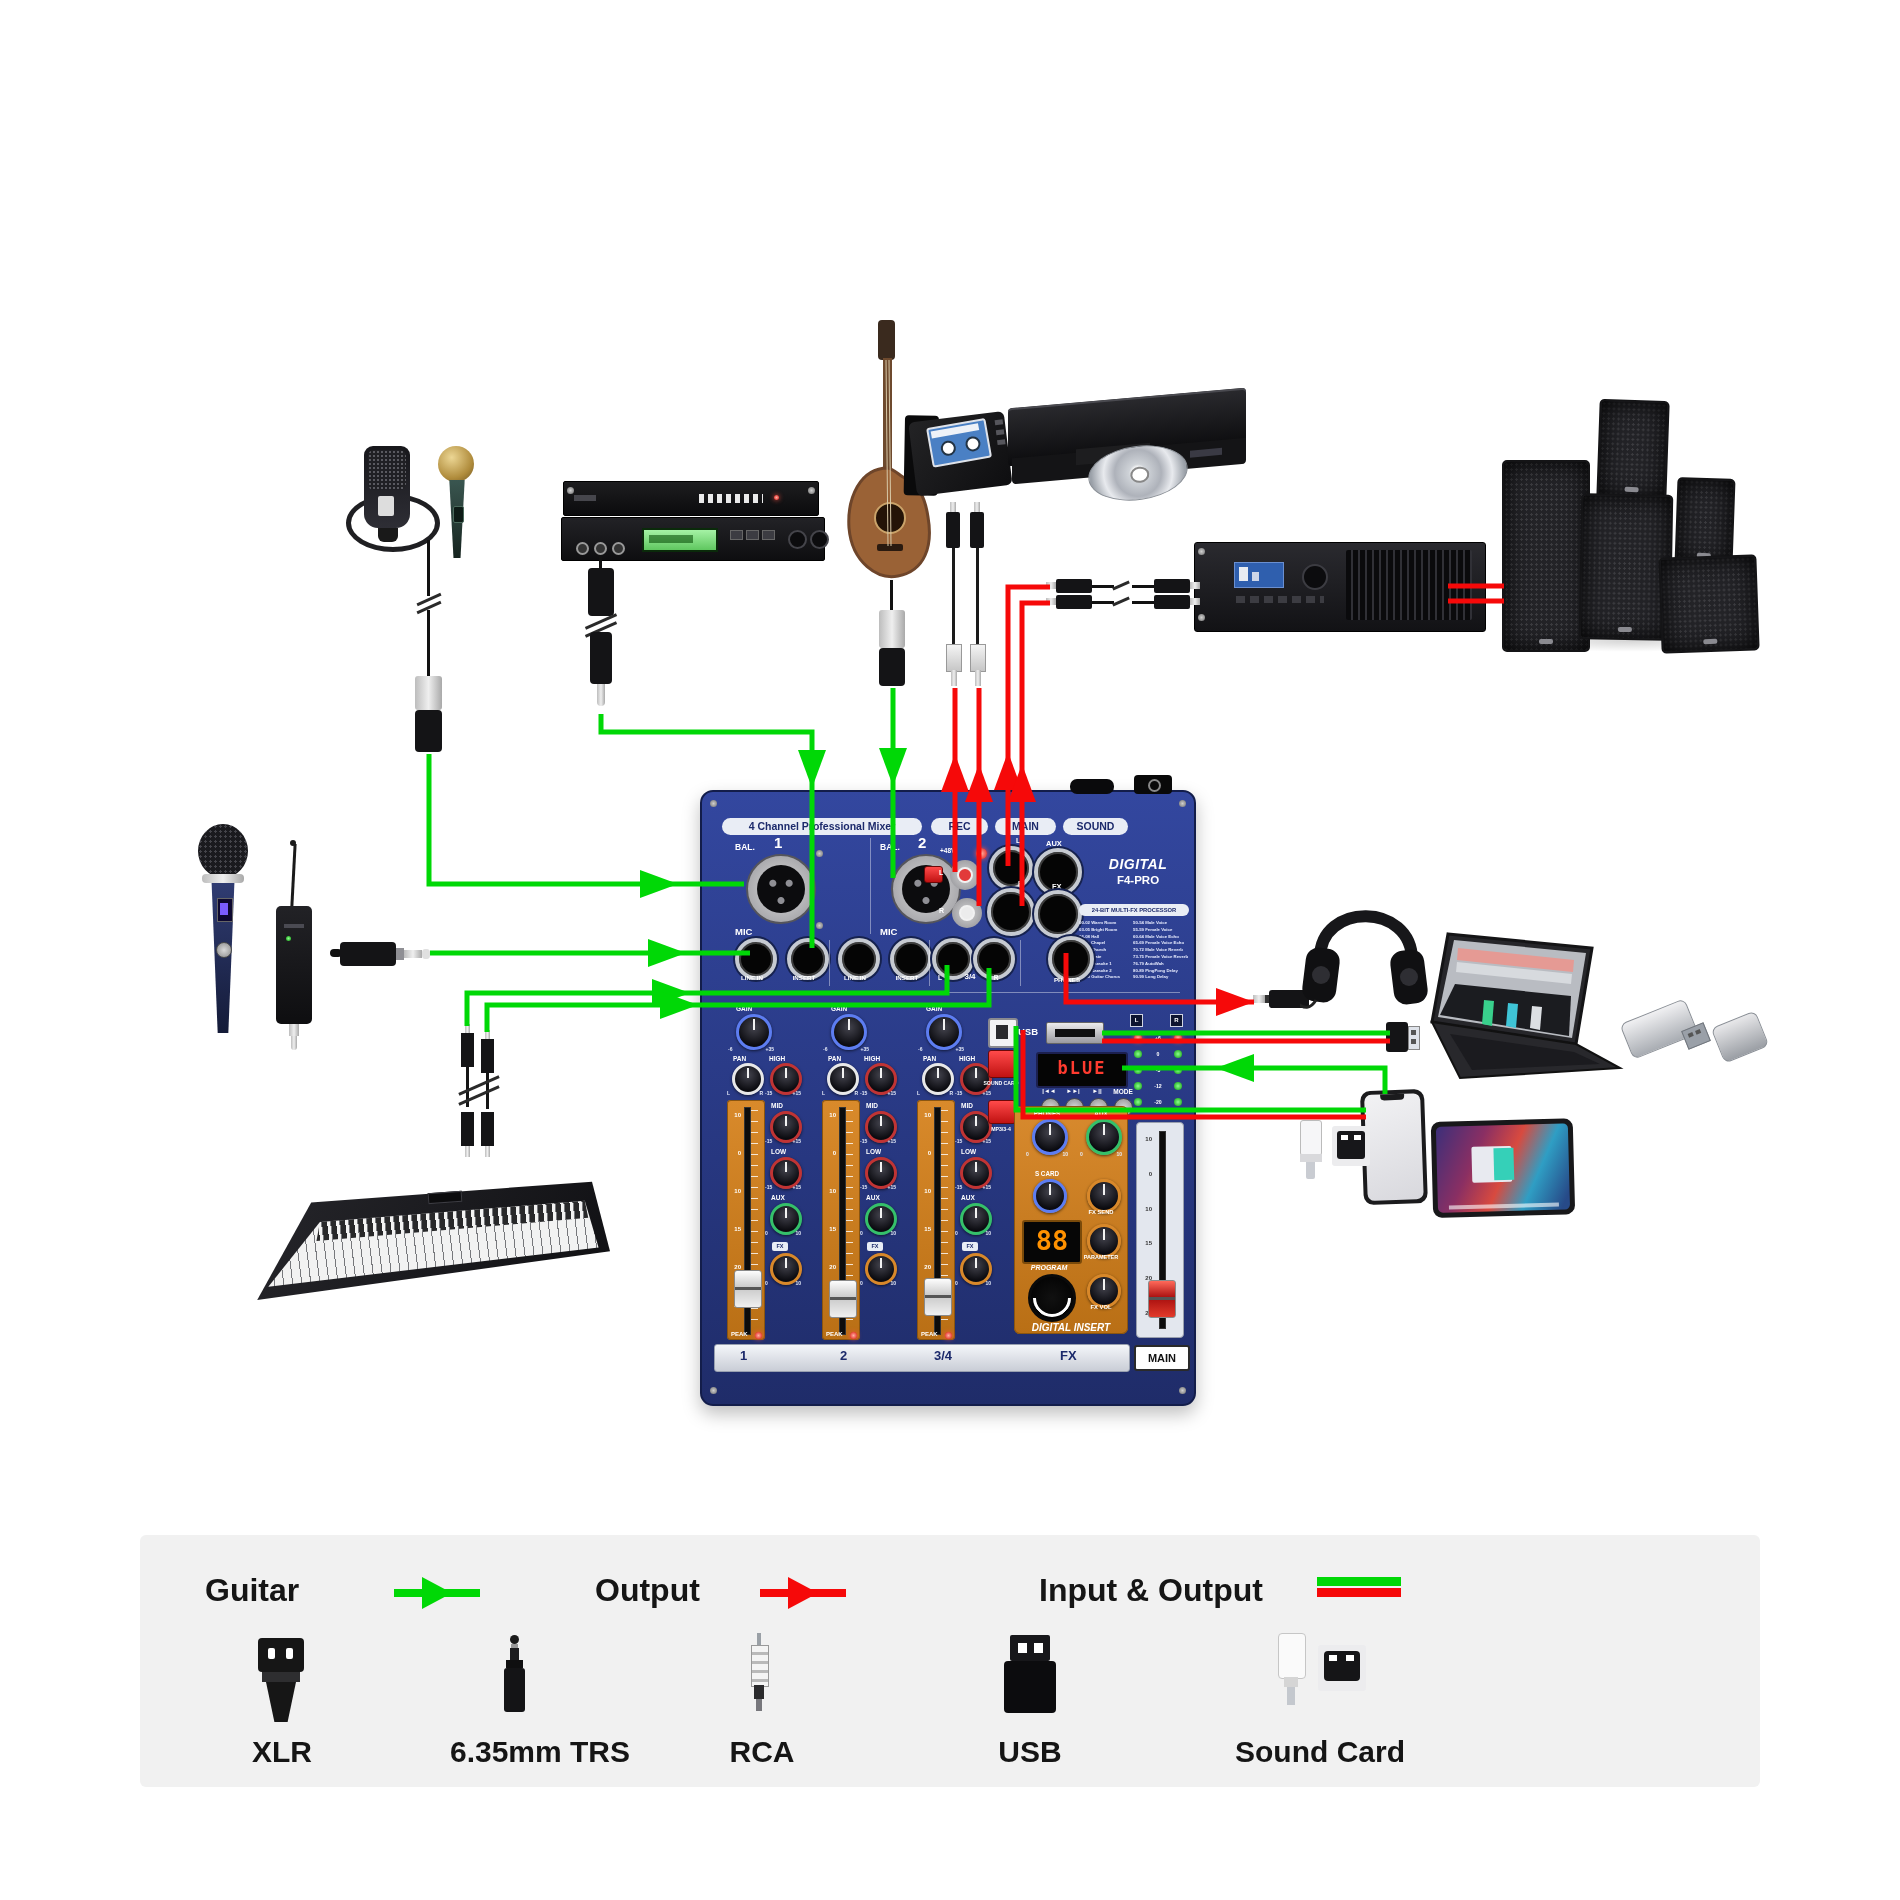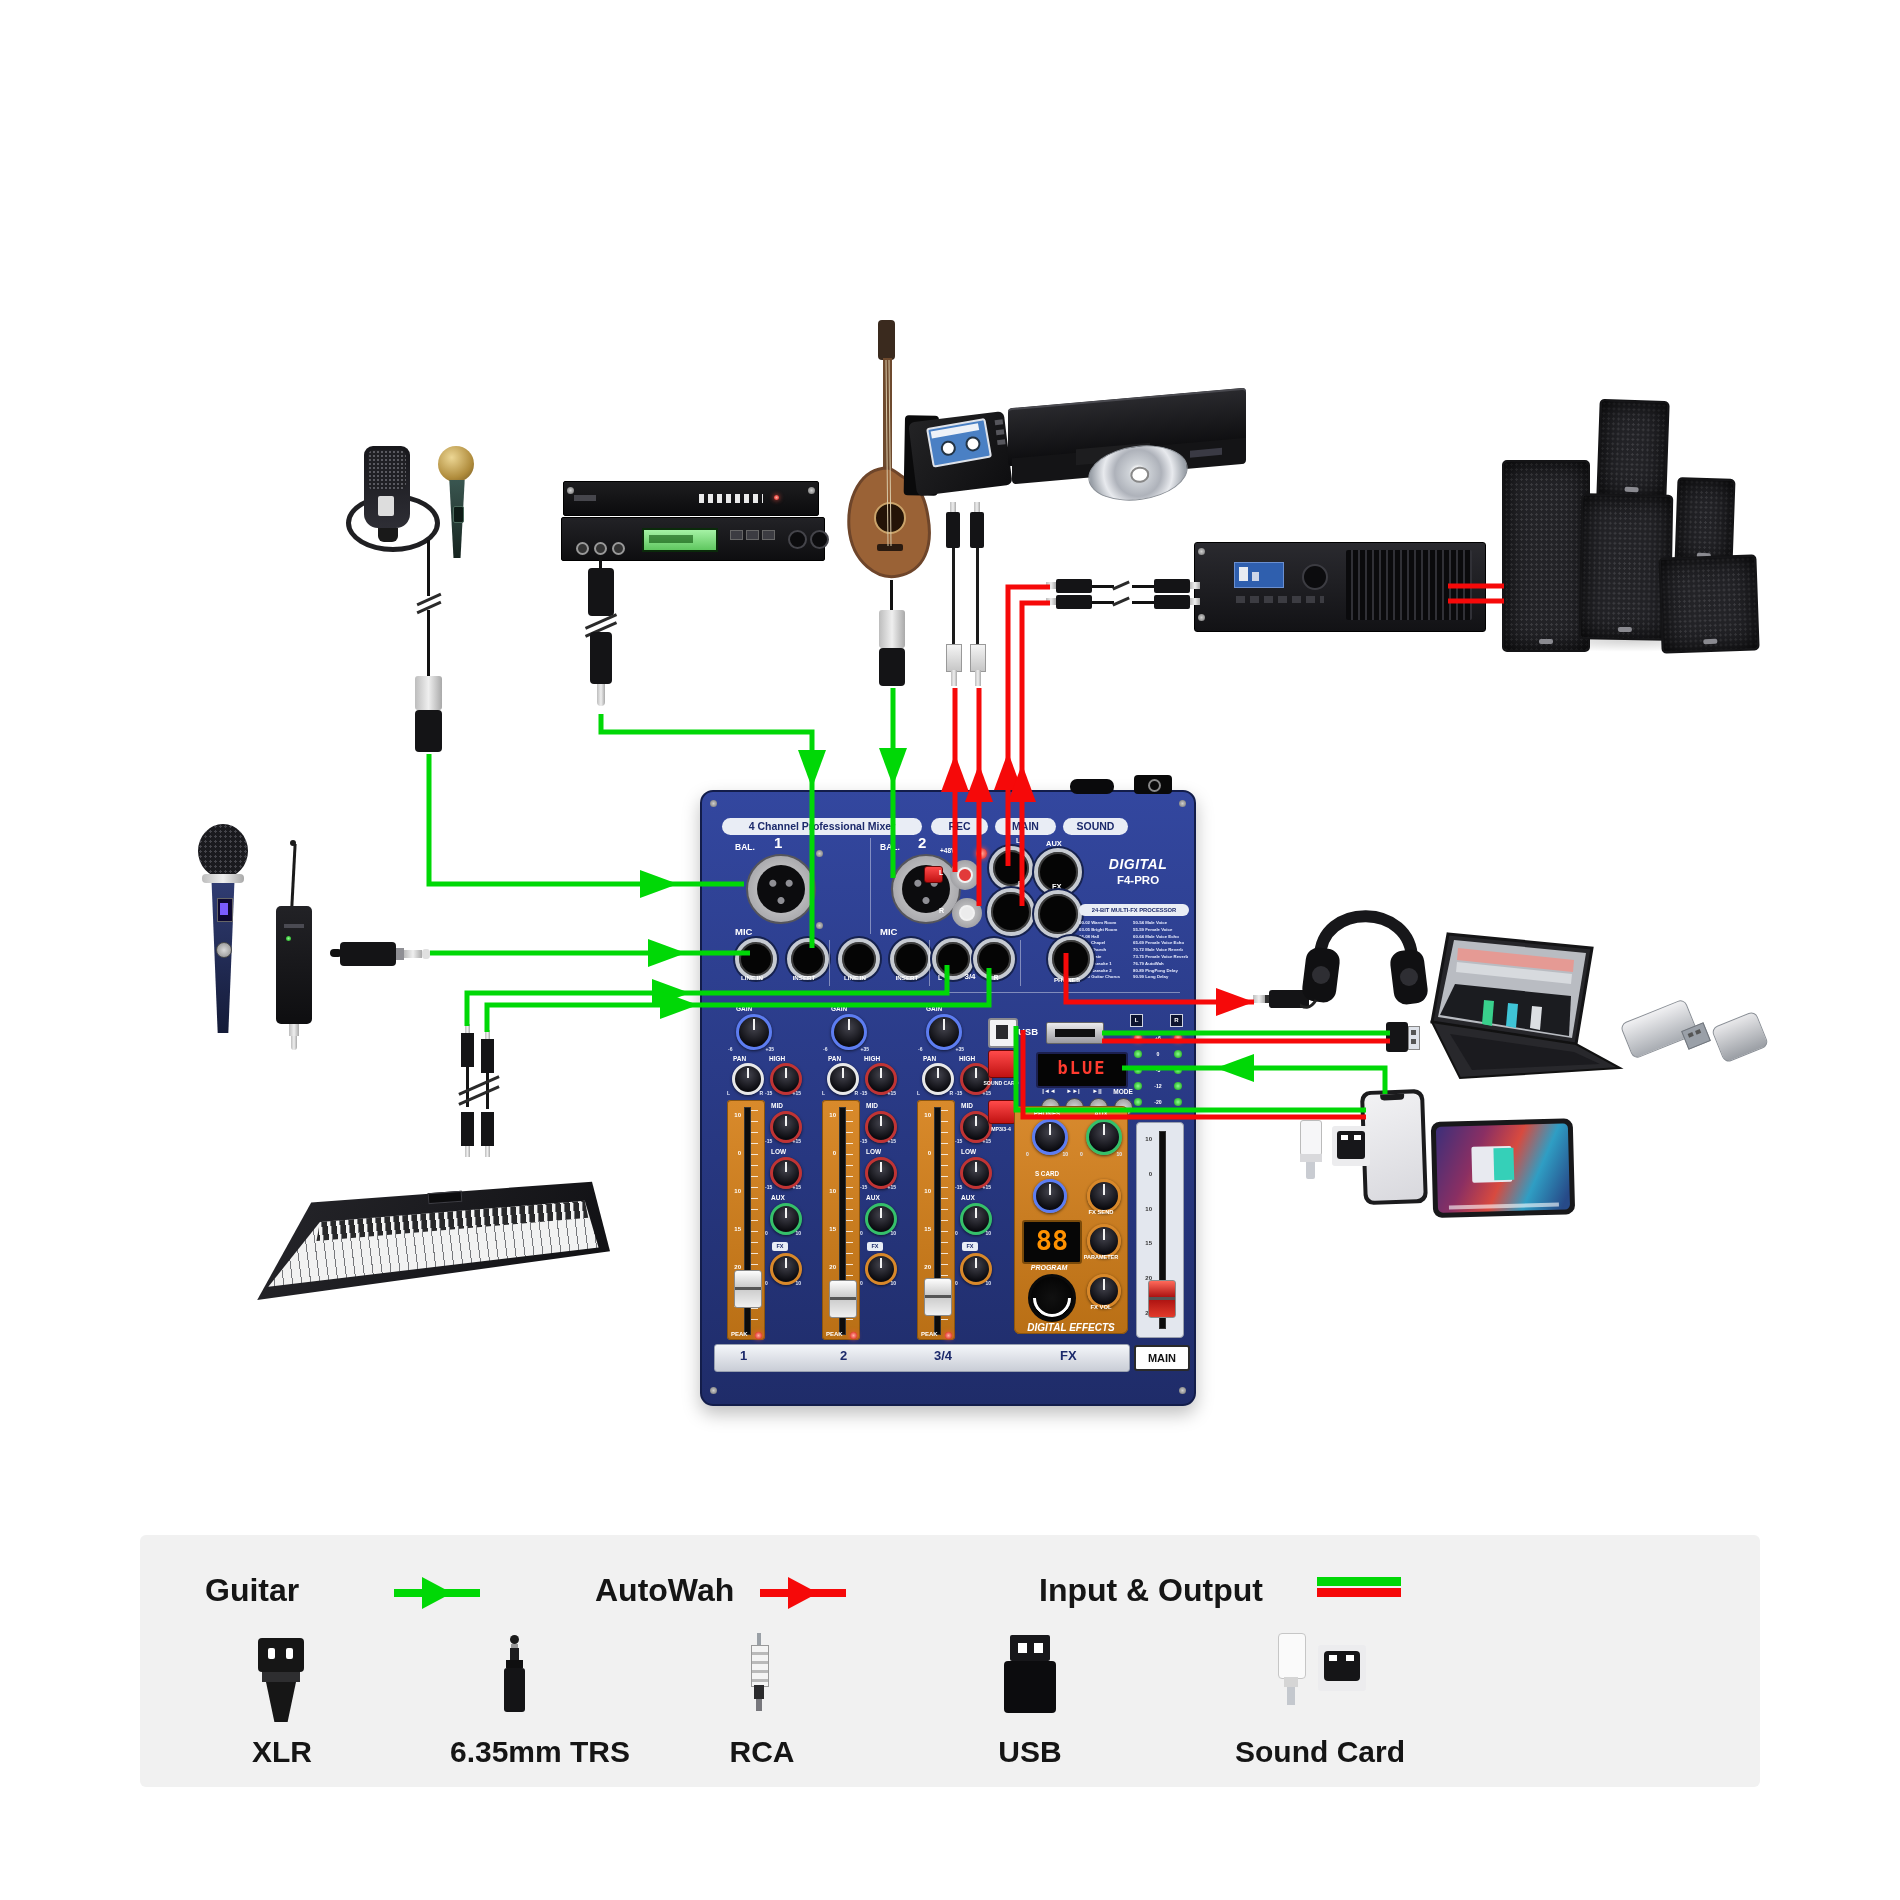--- a/index.html
+++ b/index.html
@@ -635,21 +635,21 @@
     <div class="t c" style="left:374px;top:417px;width:50px;font-size:5.8px;">FX SEND</div>
     <div class="a" style="left:320px;top:428px;width:56px;height:40px;background:#060606;border:2px solid #7a4a0a;border-radius:3px;color:#ff9100;font-family:'DejaVu Sans Mono',monospace;font-weight:bold;font-size:27px;text-align:center;line-height:38px;">88</div>
     <div class="knob ro" style="left:385px;top:432px;width:28px;height:28px;"></div>
     <div class="t c" style="left:370px;top:462px;width:58px;font-size:5.5px;">PARAMETER</div>
     <div class="t c" style="left:318px;top:472px;width:58px;font-size:7px;font-style:italic;">PROGRAM</div>
     <div class="a" style="left:326px;top:482px;width:42px;height:42px;border-radius:50%;background:radial-gradient(#111,#000);border:3px solid #0a0a0a;">
       <div class="a" style="inset:2px;border:3px solid transparent;border-left-color:#fff;border-bottom-color:#fff;border-radius:50%;transform:rotate(-45deg);"></div>
     </div>
     <div class="knob ro" style="left:385px;top:482px;width:28px;height:28px;"></div>
     <div class="t c" style="left:374px;top:512px;width:50px;font-size:5.8px;">FX VOL</div>
-    <div class="t c" style="left:312px;top:530px;width:114px;font-size:10px;font-style:italic;">DIGITAL EFFECTS</div>
+    <div class="t c" style="left:312px;top:530px;width:114px;font-size:10px;font-style:italic;">DIGITAL INSERT</div>
 
     <div class="a" style="left:434px;top:330px;width:46px;height:214px;background:#e3e7ee;border-radius:4px;border:1px solid #9aa0ae;"></div>
     <div class="scale" style="left:438px;top:344px;width:12px;height:180px;color:#333;">
       <span>10</span>
         <span>0</span>
         <span>10</span>
         <span>15</span>
         <span>20</span>
         <span>25</span>
     </div>
@@ -702,21 +702,21 @@
       <polygon points="994,790 1022,790 1008,752"></polygon>
       <polygon points="1008,802 1036,802 1022,764"></polygon>
       <polygon points="1216,988 1216,1016 1254,1002"></polygon>
     </g>
   </svg>
 
   <div class="a" style="left:140px;top:1535px;width:1620px;height:252px;background:#f1f1f1;border-radius:6px;">
     <div class="legend-label" style="left:65px;top:37px;width:140px;font-size:32px;text-align:left;">Guitar</div>
     <div class="a" style="left:254px;top:54px;width:86px;height:8px;background:#00d806;"></div>
     <div class="triR" style="left:282px;top:42px;border-left:30px solid #00d806;"></div>
-    <div class="legend-label" style="left:455px;top:37px;width:160px;font-size:32px;text-align:left;">AutoWah</div>
+    <div class="legend-label" style="left:455px;top:37px;width:160px;font-size:32px;text-align:left;">Output</div>
     <div class="a" style="left:620px;top:54px;width:86px;height:8px;background:#f60909;"></div>
     <div class="triR" style="left:648px;top:42px;border-left:30px solid #f60909;"></div>
     <div class="legend-label" style="left:899px;top:37px;width:260px;font-size:32px;text-align:left;">Input &amp; Output</div>
     <div class="a" style="left:1177px;top:42px;width:84px;height:9px;background:#00d806;"></div>
     <div class="a" style="left:1177px;top:53px;width:84px;height:9px;background:#f60909;"></div>
 
     <div class="a" style="left:118px;top:103px;width:46px;height:86px;">
       <div class="a" style="left:0;top:0;width:46px;height:34px;background:#161616;border-radius:4px;">
         <div class="a" style="left:10px;top:10px;width:7px;height:11px;background:#fff;border-radius:2px;"></div>
         <div class="a" style="left:28px;top:10px;width:7px;height:11px;background:#fff;border-radius:2px;"></div>

